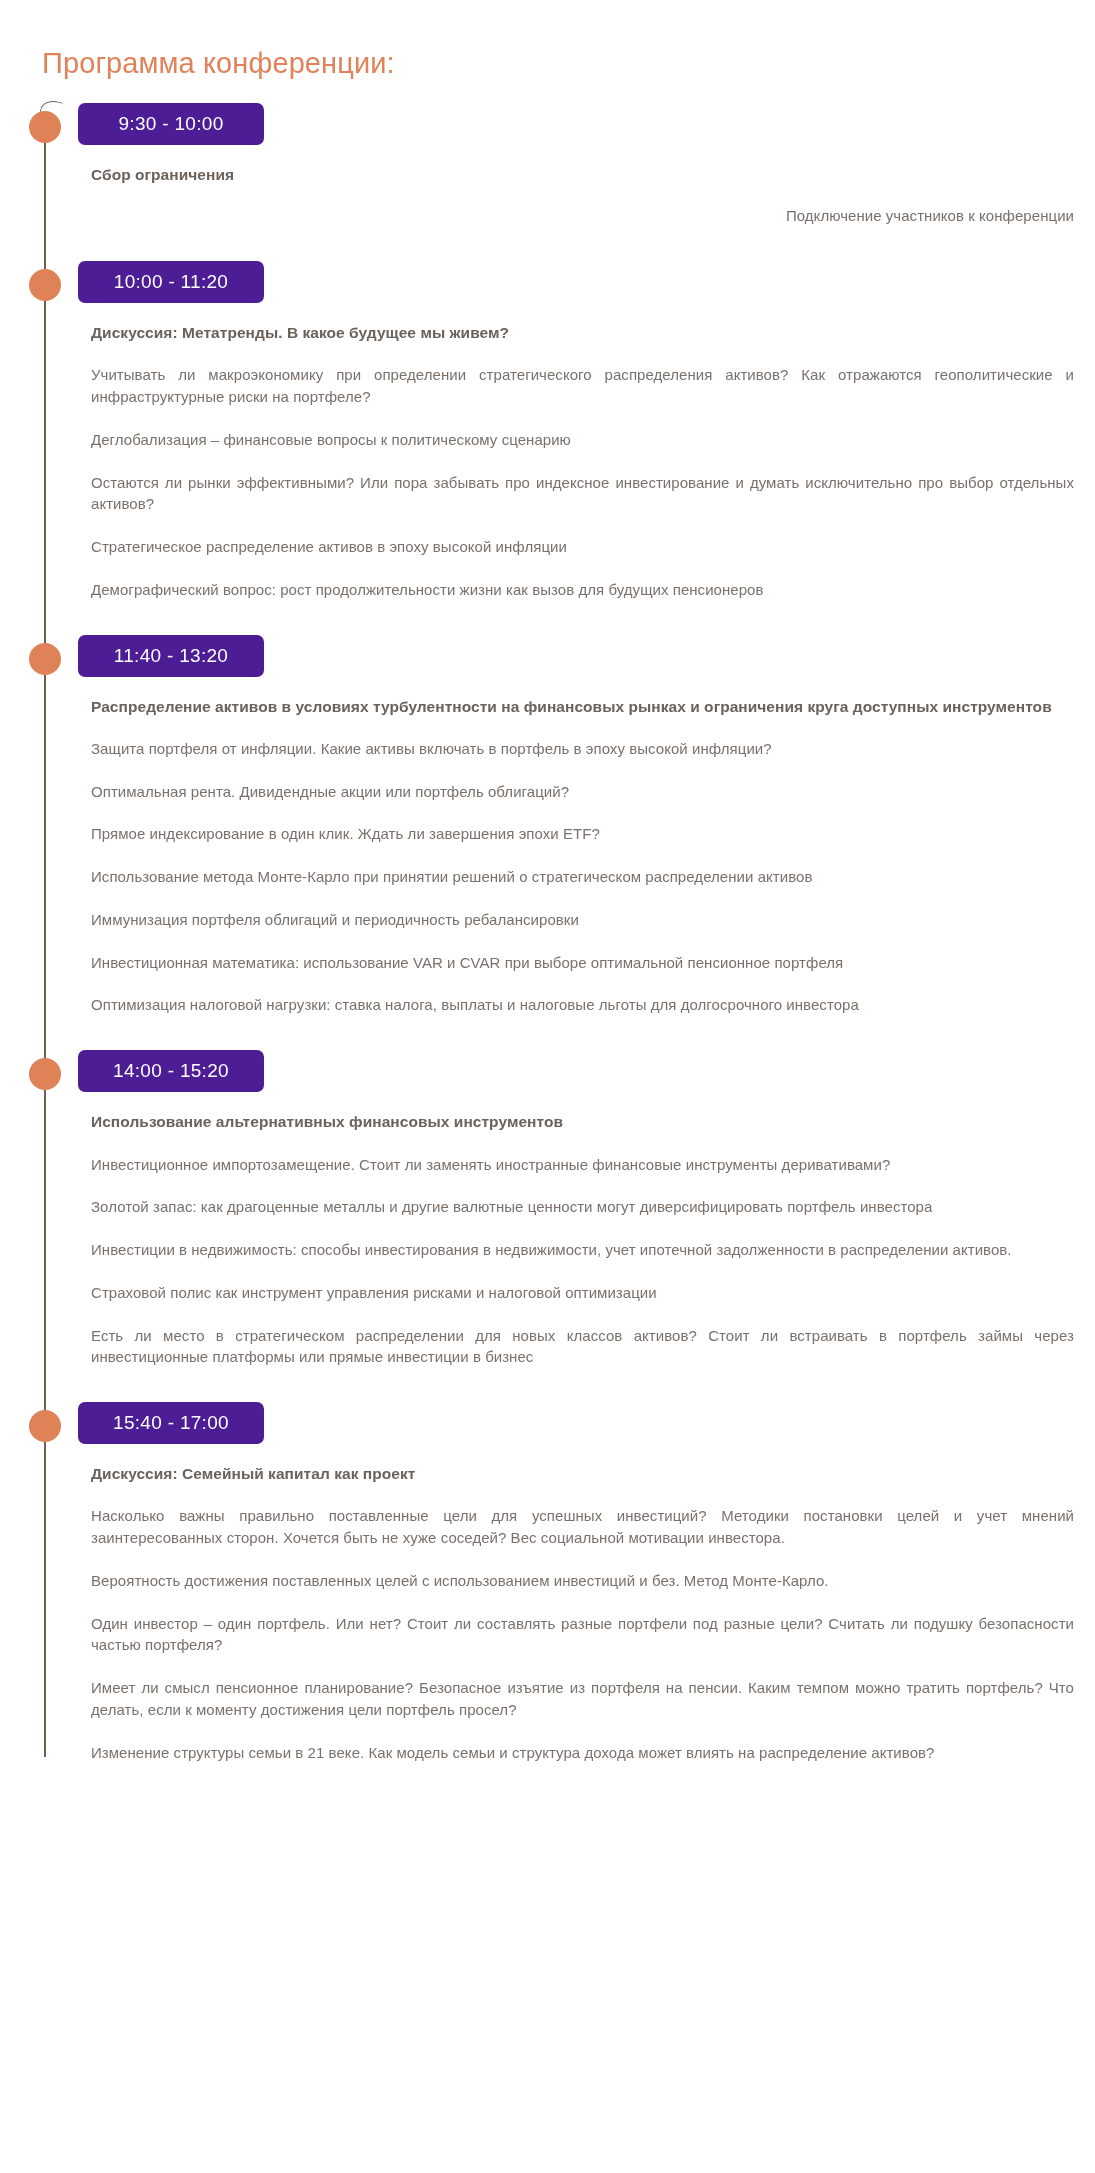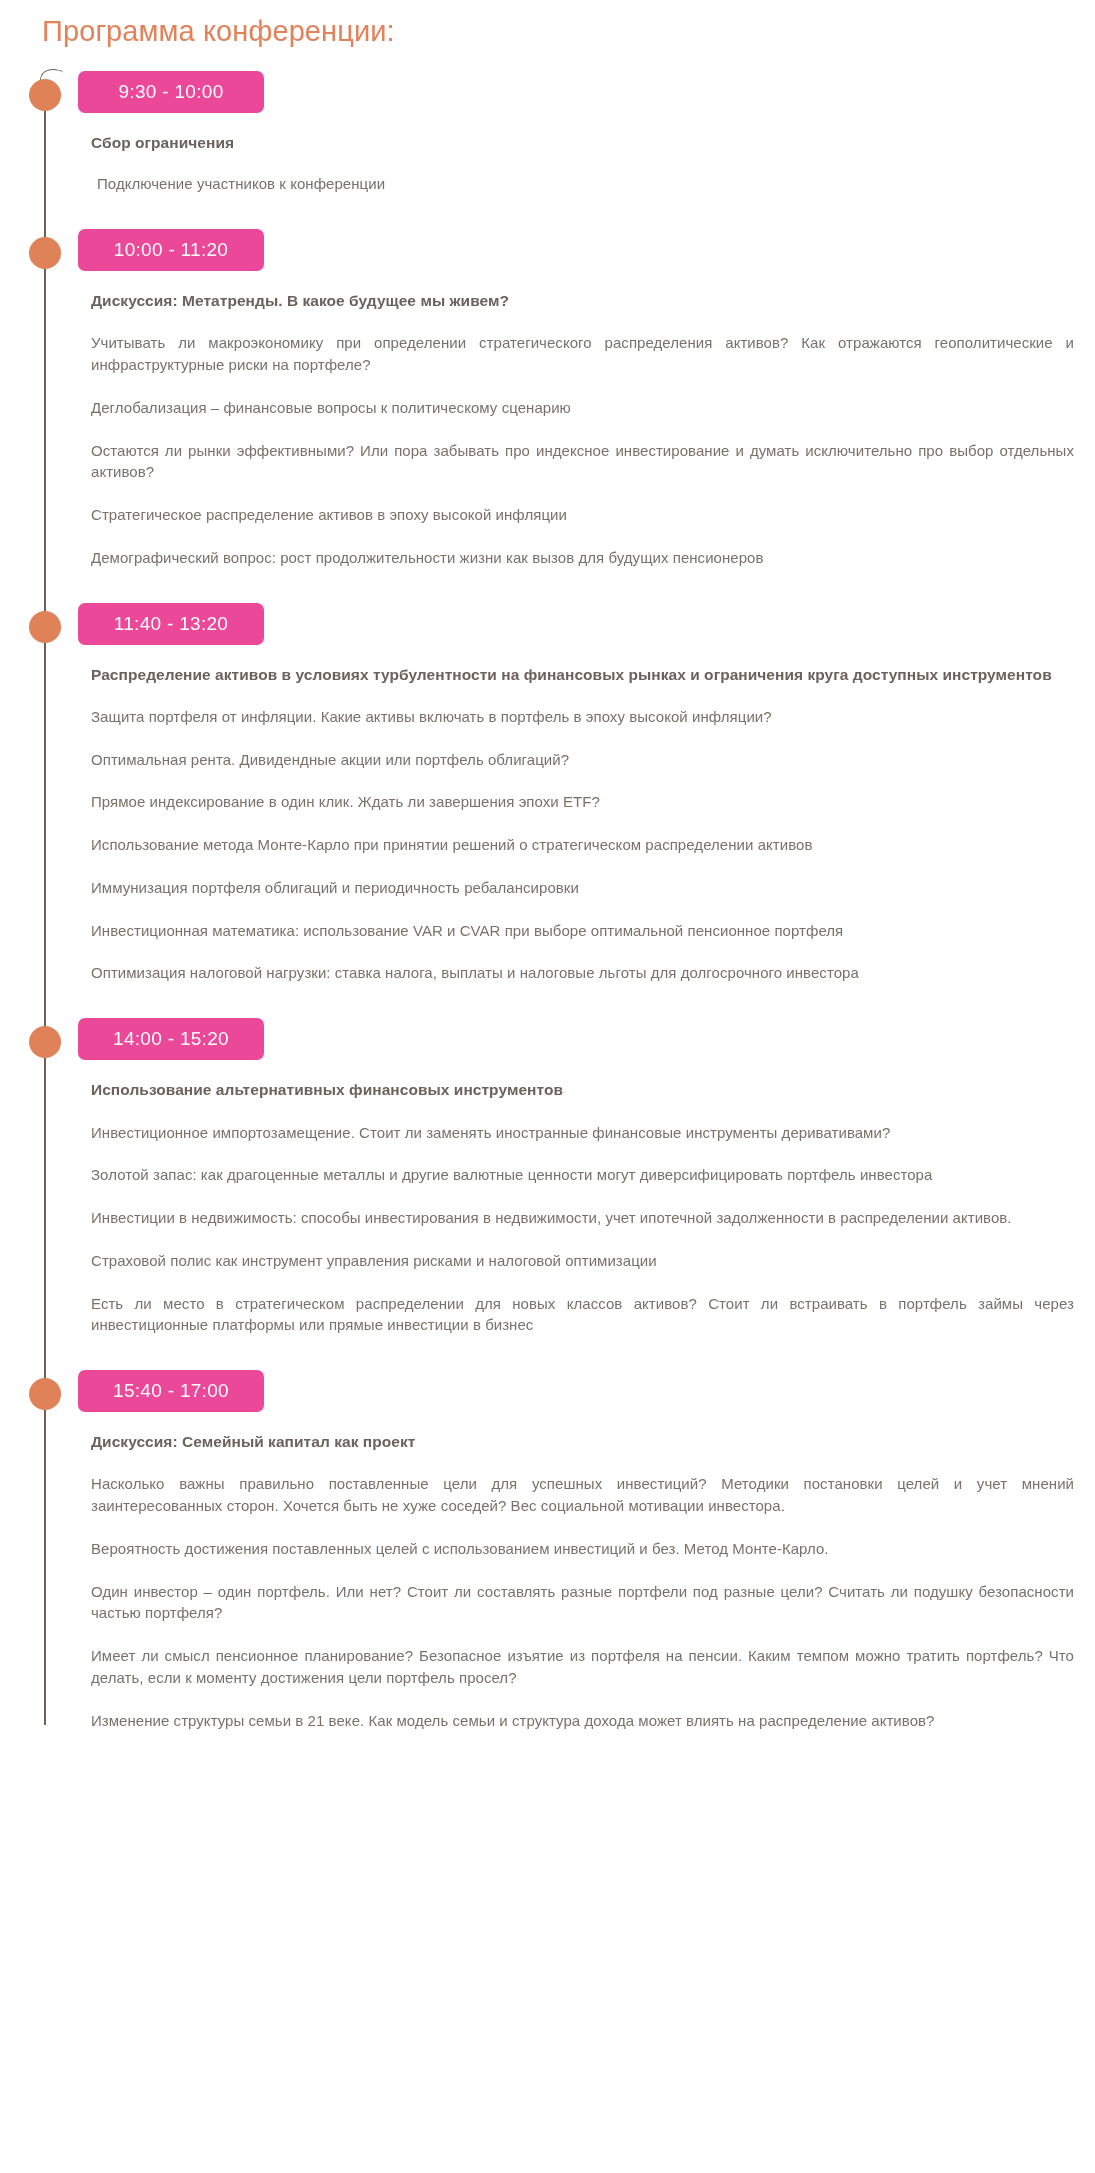--- a/index.html
+++ b/index.html
@@ -14,20 +14,21 @@
     font-family: "Liberation Sans", "DejaVu Sans", sans-serif;
     color: #6b625c;
     -webkit-font-smoothing: antialiased;
   }
 
   .page {
     position: relative;
     width: 1094px;
     box-sizing: border-box;
     padding: 0 0 24px 0;
+    margin-top: 32px;
   }
 
   
   .page-title {
     font-size: 29px;
     line-height: 1.2;
     color: #e1825b;
     font-weight: 400;
     margin: 0;
     padding: 14px 0 0 42px;
@@ -84,21 +85,21 @@
     border-left: 1.5px solid #6d5f52;
     border-top-left-radius: 16px 12px;
     border-right: none;
     border-bottom: none;
     transform: rotate(14deg);
   }
 
   
   .tl-time {
     display: inline-block;
-    background: #ec4899;
+    background: #4c1d95;
     color: #ffffff;
     font-size: 19px;
     line-height: 1;
     font-weight: 400;
     padding: 11px 34px 12px 34px;
     border-radius: 7px;
     margin: 0 0 0 0;
     min-width: 118px;
     text-align: center;
     letter-spacing: 0.3px;
@@ -130,21 +131,21 @@
     color: #7a716a;
     margin: 21px 0 0 0;
     text-align: justify;
     letter-spacing: 0.05px;
   }
 
   
   .tl-list.plain li {
     margin-top: 20px;
     padding-left: 6px;
-    text-align: left;
+    text-align: right;
   }
 </style>
 </head>
 <body>
 
 <div class="page">
 
   <h1 class="page-title">Программа конференции:</h1>
 
   <ul class="timeline" id="timeline-root">

